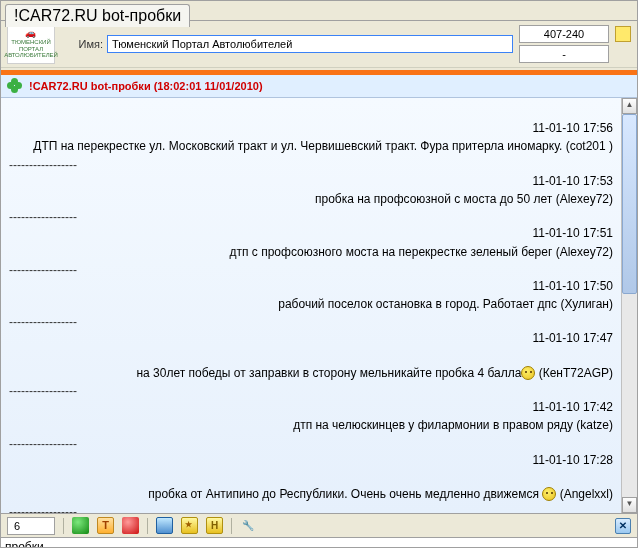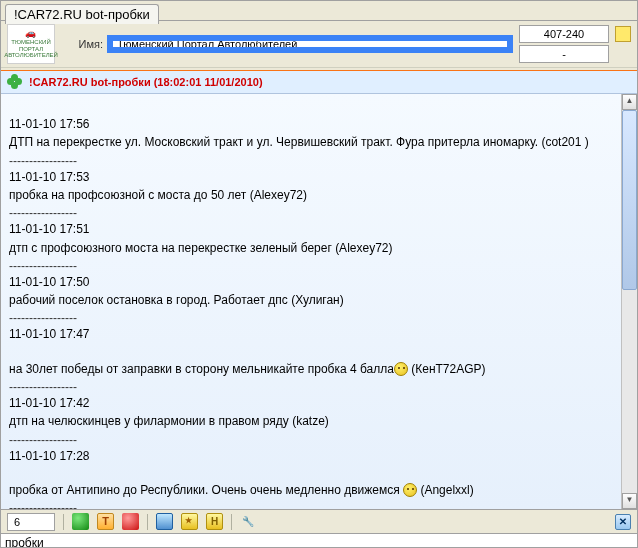--- a/index.html
+++ b/index.html
@@ -18,21 +18,21 @@
     border-bottom: 1px solid #a0a0a0;
     height: 20px;
   }
   .tab {
     display: inline-block;
     background: #f5f5f0;
     border: 1px solid #a0a0a0;
     border-bottom: none;
     border-radius: 3px 3px 0 0;
     padding: 2px 8px;
-    font-size: 13px;
+    font-size: 16px;
     position: relative;
     top: 1px;
   }
   .info-row {
     display: flex;
     align-items: center;
     padding: 3px 6px;
     gap: 6px;
   }
   .avatar-box {
@@ -64,21 +64,21 @@
     align-items: center;
     gap: 4px;
   }
   .field-label {
     width: 42px;
     text-align: right;
     color: #333;
   }
   .field-input {
     flex: 1;
-    border: 6px solid #3b82f6;
+    border: 1px solid #3b82f6;
     background: #fff;
     height: 18px;
     padding: 1px 4px;
     font-family: inherit;
     font-size: 11px;
   }
   .side-col {
     width: 90px;
     display: flex;
     flex-direction: column;
@@ -104,21 +104,21 @@
     height: 3px;
     background: #ece9d8;
     border-top: 1px solid #d0d0c0;
   }
   .chat-header {
     background: #e0efff;
     padding: 3px 6px;
     display: flex;
     align-items: center;
     gap: 6px;
-    border-top: 1px solid #f97316;
+    border-top: 5px solid #f97316;
   }
   .clover {
     width: 16px; height: 16px;
     position: relative;
   }
   .clover::before, .clover::after {
     content: "";
     position: absolute;
     width: 7px; height: 7px;
     background: #3cb043;
@@ -163,21 +163,21 @@
   }
   .sb-track { flex: 1; position: relative; }
   .sb-thumb {
     position: absolute;
     top: 0; left: 0; right: 0;
     height: 180px;
     background: linear-gradient(#d8e8ff, #b0c8e8);
     border: 1px solid #8aa8d0;
     border-radius: 2px;
   }
-  .msg { margin-bottom: 2px; }
+  .msg { margin-bottom: 2px; text-align: right; }
   .sep { color: #333; }
   .smiley {
     display: inline-block;
     width: 14px; height: 14px;
     background: radial-gradient(circle at 40% 35%, #fff06a, #e8c020);
     border-radius: 50%;
     border: 1px solid #a08000;
     vertical-align: -3px;
     position: relative;
   }

